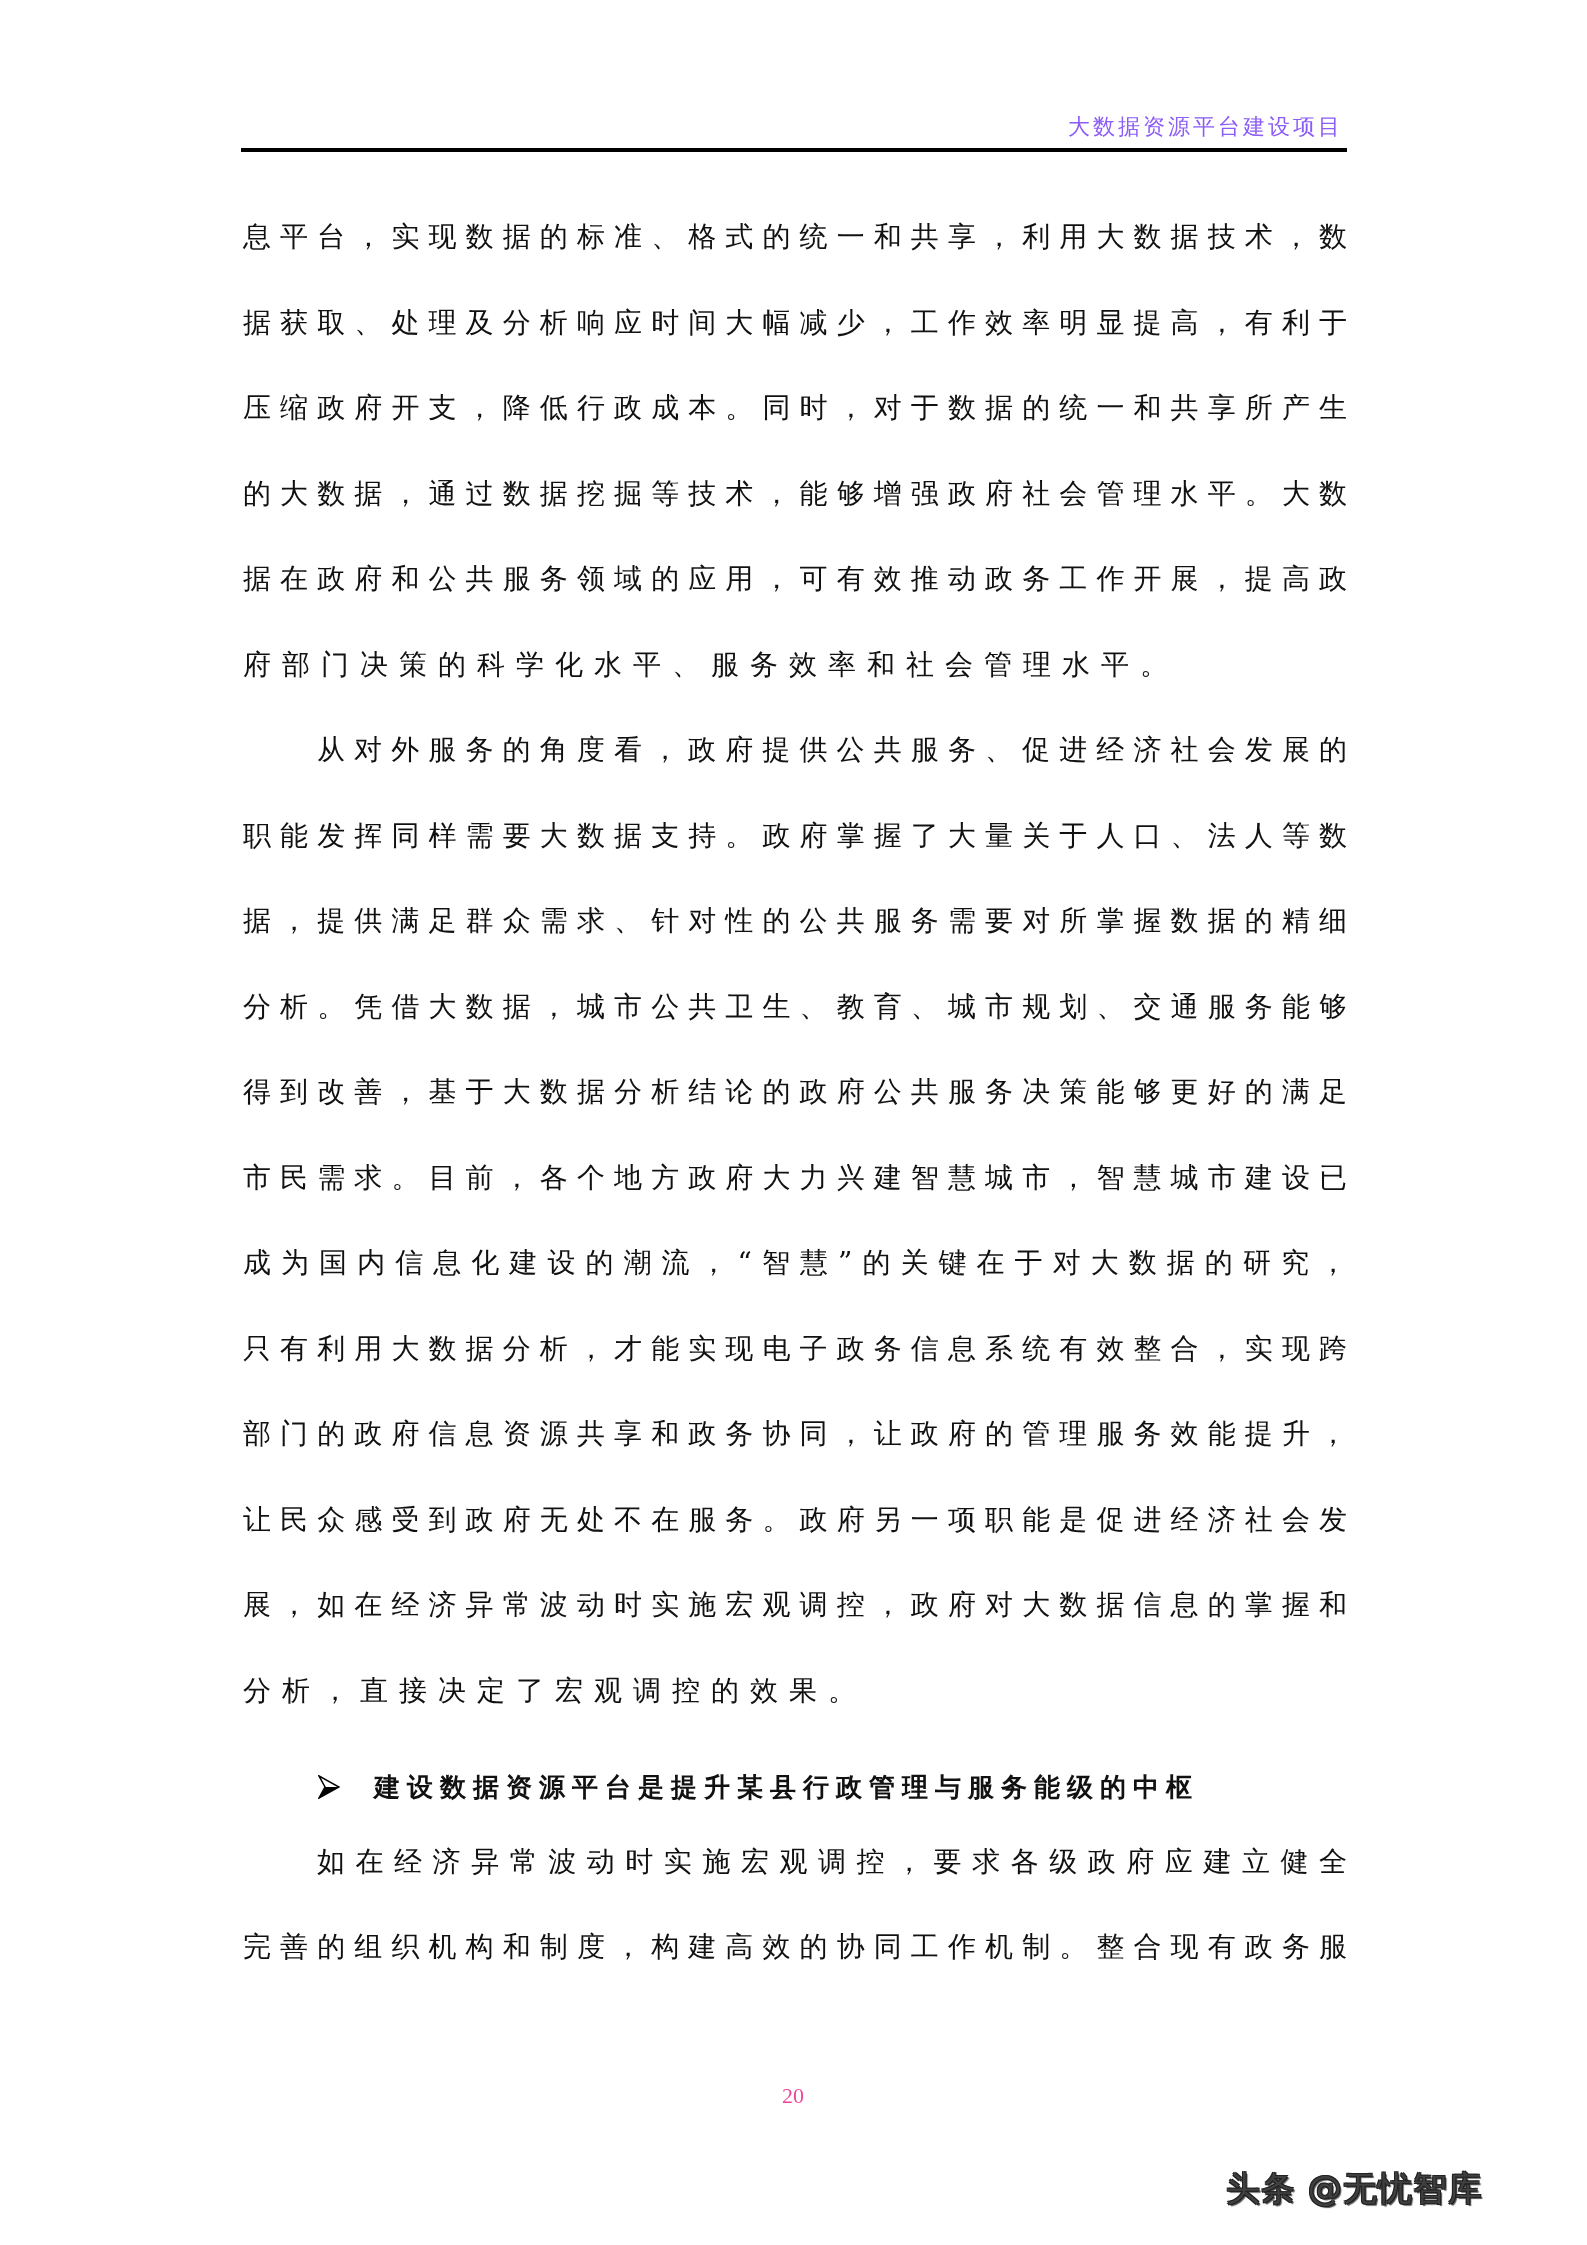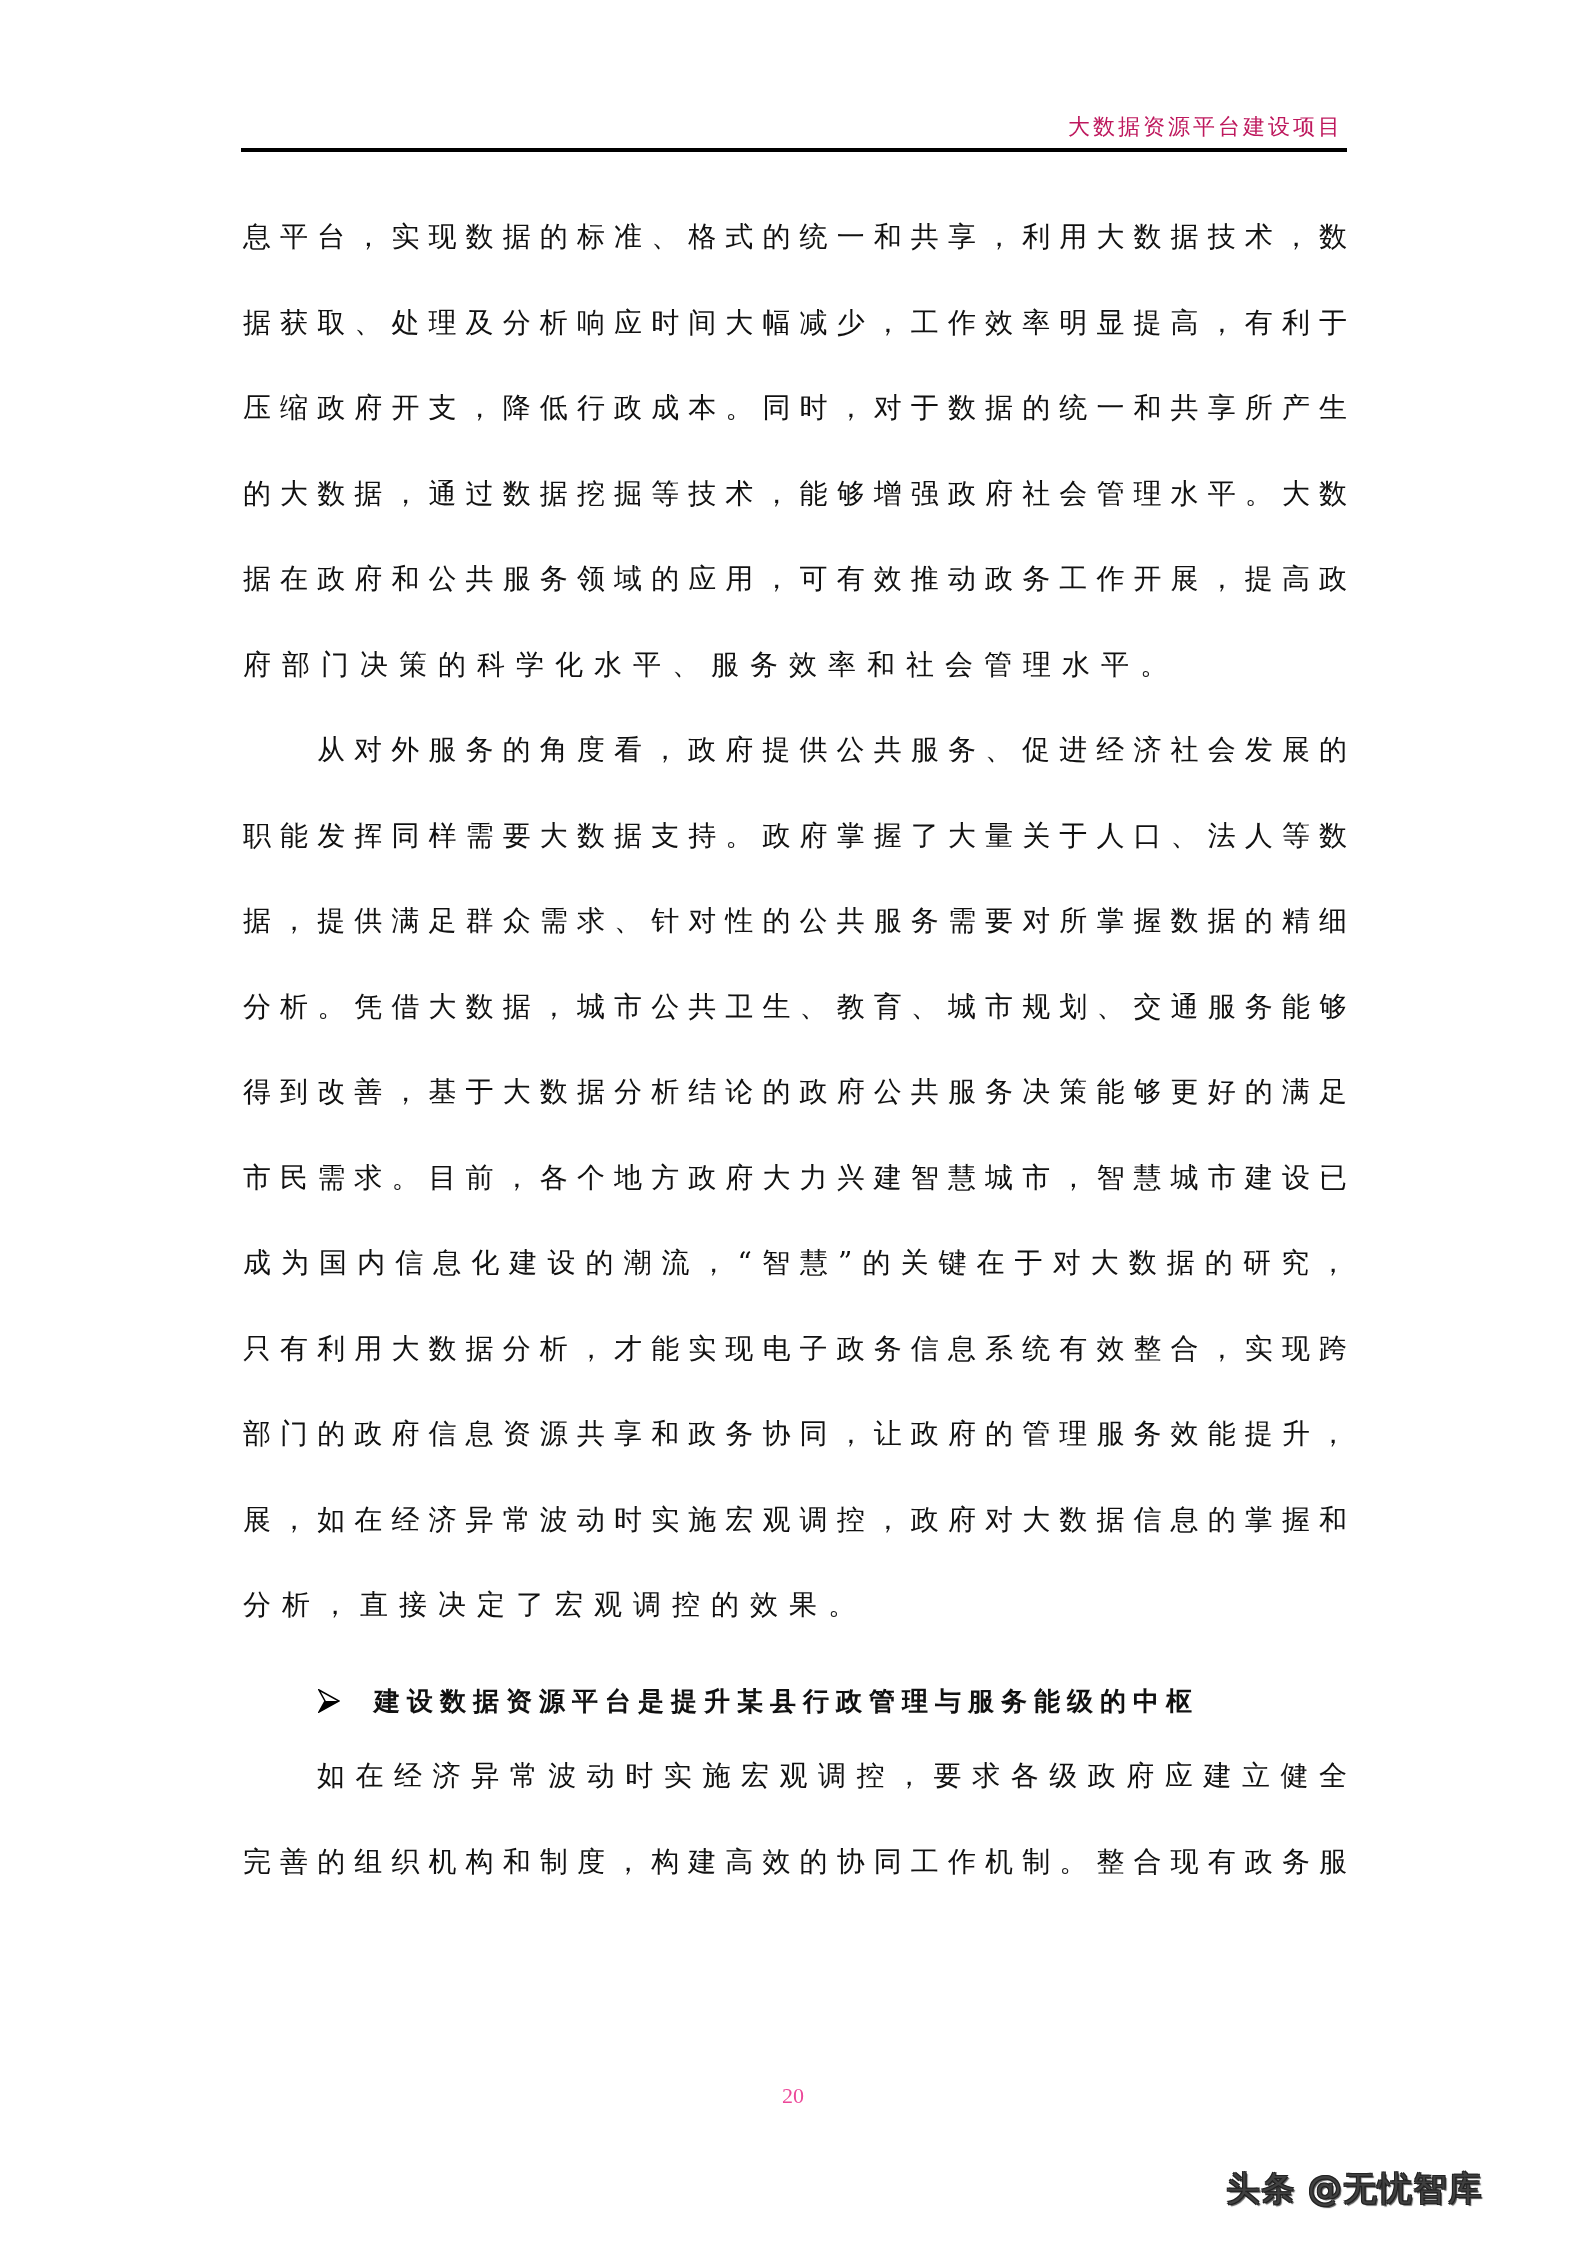--- a/index.html
+++ b/index.html
@@ -22,21 +22,21 @@
       width: 1106px;
       height: 48px;
       border-bottom: 4px solid #000000;
     }
     .header-title {
       position: absolute;
       right: 4px;
       bottom: 6px;
       font-size: 22px;
       letter-spacing: 3px;
-      color: #be185d;
+      color: #8b5cf6;
       font-family: Liberation Serif, serif;
       font-weight: normal;
     }
     .body-text {
       position: absolute;
       left: 243px;
       top: 205px;
       width: 1104px;
     }
     .line {
@@ -115,20 +115,21 @@
   <div>
     <span class="line indent">从对外服务的角度看，政府提供公共服务、促进经济社会发展的</span>
     <span class="line">职能发挥同样需要大数据支持。政府掌握了大量关于人口、法人等数</span>
     <span class="line">据，提供满足群众需求、针对性的公共服务需要对所掌握数据的精细</span>
     <span class="line">分析。凭借大数据，城市公共卫生、教育、城市规划、交通服务能够</span>
     <span class="line">得到改善，基于大数据分析结论的政府公共服务决策能够更好的满足</span>
     <span class="line">市民需求。目前，各个地方政府大力兴建智慧城市，智慧城市建设已</span>
     <span class="line">成为国内信息化建设的潮流，“智慧”的关键在于对大数据的研究，</span>
     <span class="line">只有利用大数据分析，才能实现电子政务信息系统有效整合，实现跨</span>
     <span class="line">部门的政府信息资源共享和政务协同，让政府的管理服务效能提升，</span>
+    <span class="line">让民众感受到政府无处不在服务。政府另一项职能是促进经济社会发</span>
     <span class="line">展，如在经济异常波动时实施宏观调控，政府对大数据信息的掌握和</span>
     <span class="line last">分析，直接决定了宏观调控的效果。</span>
   </div>
 
   <div class="bullet-line">
     <svg class="bullet-icon" viewBox="0 0 22 24">
       <polygon points="1,1 21,12 1,23 7,12" fill="#ffffff" stroke="#000" stroke-width="1.5"></polygon>
       <polygon points="7,12 21,12 1,23" fill="#000"></polygon>
     </svg>
     <span class="bullet-text">建设数据资源平台是提升某县行政管理与服务能级的中枢</span>

